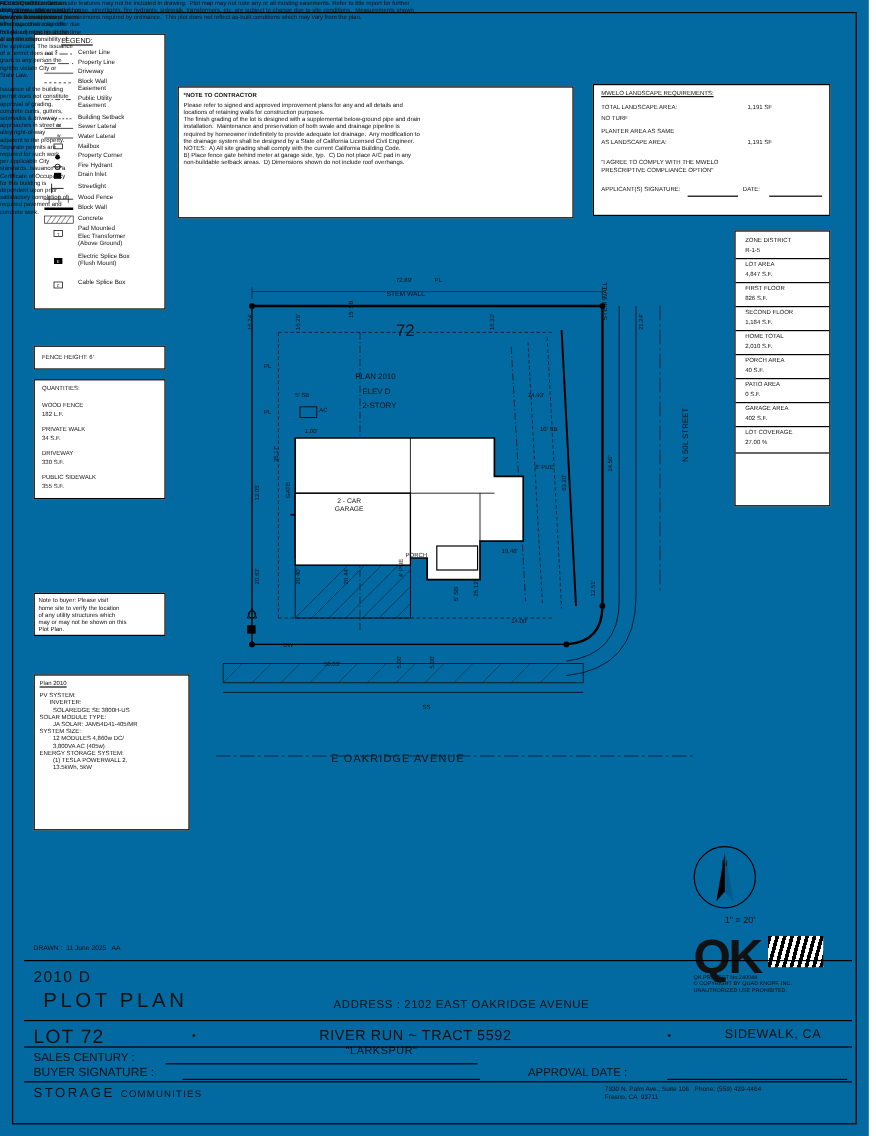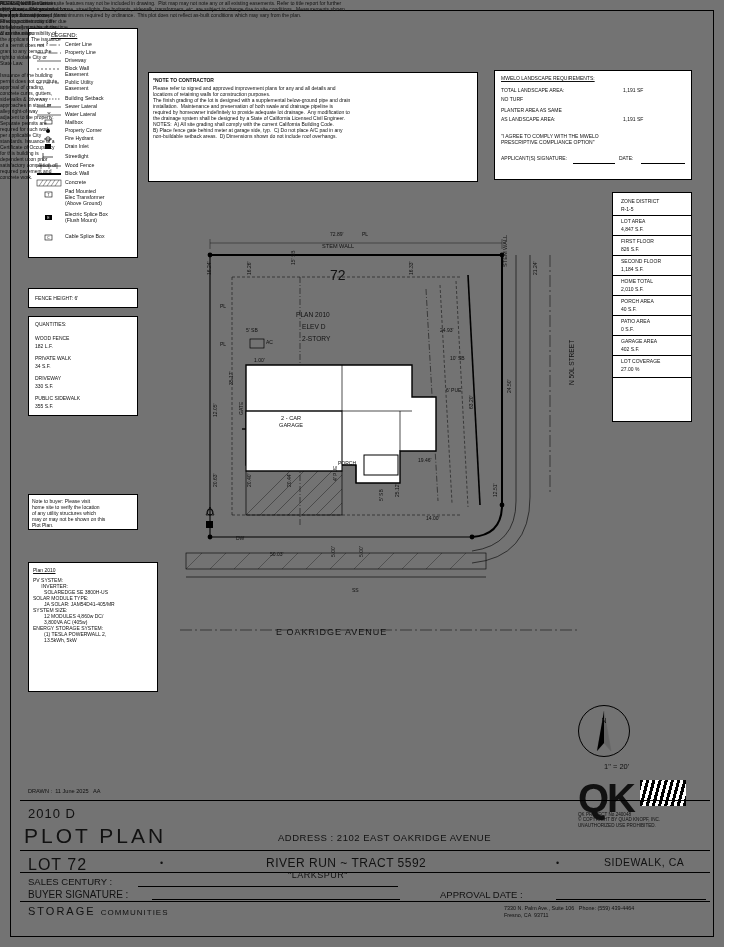--- a/index.html
+++ b/index.html
@@ -7,21 +7,21 @@
   body {
     width: 730px; height: 947px;
     background: #ffffff;
     font-family: "Liberation Sans", sans-serif;
     color: #111;
     overflow: hidden;
   }
   #sheet {
     position: relative;
     width: 724px; height: 947px;
-    background: #737373;
+    background: #0369a1;
   }
   .frame {
     position: absolute;
     left: 10px; top: 10px; right: 10px; bottom: 10px;
     border: 1.5px solid #000;
   }
   .box {
     position: absolute;
     border: 1px solid #000;
     background: #fff;
@@ -491,21 +491,21 @@
     <div class="cap">QK PROJECT No.240048
 © COPYRIGHT BY QUAD KNOPF, INC.
 UNAUTHORIZED USE PROHIBITED.</div>
   </div>
 
   <div class="t small" style="left:28px;top:788px">DRAWN :  11 June 2025   AA</div>
 
   <div class="hr" style="left:20px;top:800px;width:690px;"></div>
 
   <div class="t" style="left:28px;top:806px;font-size:13px;letter-spacing:1px">2010 D</div>
-  <div class="t" style="left:24px;top:824px;font-size:21px;letter-spacing:3px">PLOT PLAN</div>
+  <div class="t" style="left:36px;top:824px;font-size:17px;letter-spacing:3px">PLOT PLAN</div>
   <div class="t" style="left:278px;top:832px;font-size:9.5px;letter-spacing:0.5px"><span>ADDRESS :</span> <span>2102 EAST OAKRIDGE AVENUE</span></div>
 
   <div class="hr" style="left:20px;top:850px;width:690px;"></div>
 
   <div class="t" style="left:28px;top:856px;font-size:16px;letter-spacing:1px">LOT 72</div>
   <div class="t" style="left:160px;top:858px;font-size:9px">•</div>
   <div class="t" style="left:266px;top:856px;font-size:12px;letter-spacing:0.5px">RIVER RUN ~ TRACT 5592</div>
   <div class="t" style="left:288px;top:870px;font-size:9px;letter-spacing:0.5px">"LARKSPUR"</div>
   <div class="t" style="left:556px;top:858px;font-size:9px">•</div>
   <div class="t" style="left:604px;top:856px;font-size:10.5px;letter-spacing:0.5px">SIDEWALK, CA</div>

